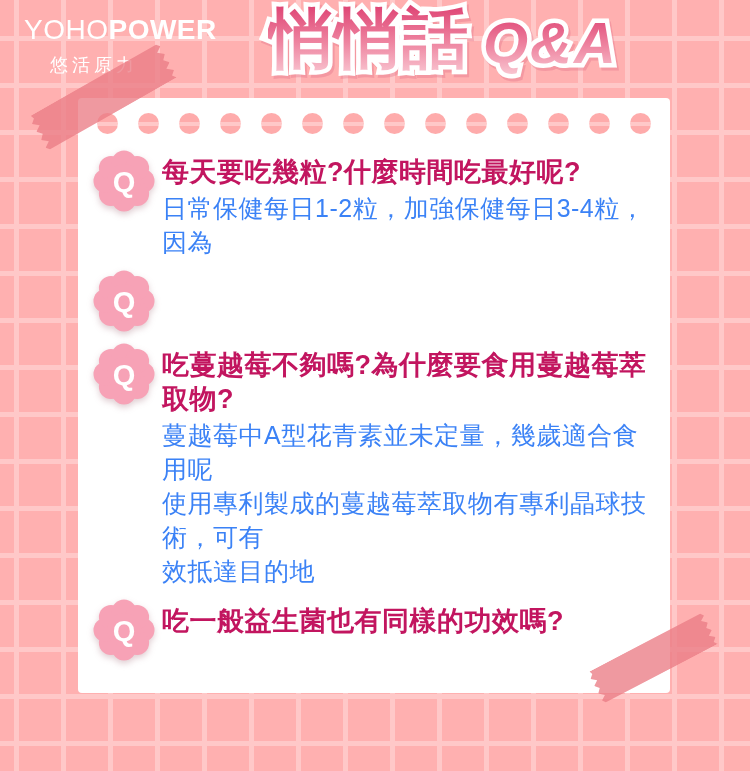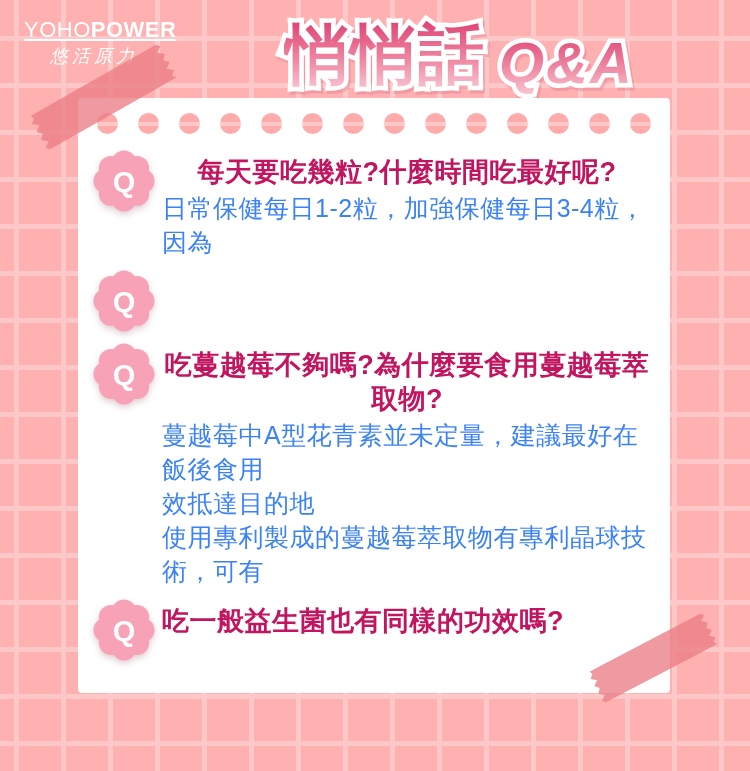--- a/index.html
+++ b/index.html
@@ -10,27 +10,27 @@
     background-color:#ffb0b0;
     background-image:
       linear-gradient(#ffc8c8 5px, rgba(255,200,200,0) 5px),
       linear-gradient(90deg, #ffc8c8 5px, rgba(255,200,200,0) 5px);
     background-size:47px 47px;
     background-position:14px 36px;
   }
 
   
   .brand{position:absolute;left:24px;top:18px;width:140px;text-align:center;color:#fff;}
-  .brand-en{font-size:22px;letter-spacing:.5px;line-height:24px;text-decoration:underline;}
+  .brand-en{font-size:28px;letter-spacing:.5px;line-height:24px;}
   .brand-en .bold{font-weight:bold;}
-  .brand-cn{font-size:18px;letter-spacing:4px;line-height:22px;margin-top:3px;font-style:italic;}
-
-  
-  .title{position:absolute;left:268px;top:22px;display:flex;align-items:center;
-         filter:drop-shadow(2px 3px 0 rgba(224,110,135,.35));white-space:nowrap;margin-left:16px;}
+  .brand-cn{font-size:18px;letter-spacing:4px;line-height:22px;margin-top:12px;}
+
+  
+  .title{position:absolute;left:268px;top:6px;display:flex;align-items:flex-start;
+         filter:drop-shadow(2px 3px 0 rgba(224,110,135,.35));white-space:nowrap;}
   .title-word{position:relative;display:inline-block;line-height:1;}
   .title-cn{font-family:"Liberation Serif","DejaVu Serif",serif;font-weight:bold;font-size:66px;letter-spacing:1px;}
   .title-en{font-family:"Liberation Sans","DejaVu Sans",sans-serif;font-weight:bold;font-style:italic;
             font-size:58px;margin-left:14px;transform:translateY(8px);letter-spacing:2px;}
   .layer-outline{position:absolute;left:0;top:0;color:#fff;-webkit-text-stroke:9px #fff;z-index:0;}
   .layer-fill{position:relative;z-index:1;color:#e9638c;}
   @supports (-webkit-background-clip: text){
     .layer-fill{
       background:linear-gradient(180deg,#dd3e70 0%,#ee84a0 55%,#f9c6d1 100%);
       -webkit-background-clip:text;background-clip:text;color:transparent;
@@ -52,21 +52,21 @@
   .tape-tl{left:28px;top:77px;width:150px;height:40px;transform:rotate(-30deg);}
   .tape-br{left:588px;top:640px;width:130px;height:36px;transform:rotate(-28deg);}
 
   
   .qa-list{position:absolute;left:15px;top:57px;right:18px;}
   .qa-item{display:flex;align-items:flex-start;margin-bottom:16px;}
   .flower-wrap{flex:0 0 62px;width:62px;height:62px;margin-top:-5px;
                filter:drop-shadow(0 3px 3px rgba(130,60,75,.25));}
   .flower-wrap svg{display:block;width:62px;height:62px;}
   .qa-text{margin-left:7px;}
-  .question{font-size:27px;line-height:34px;font-weight:bold;color:#c2155f;margin-bottom:2px;letter-spacing:.5px;text-align:center;}
+  .question{font-size:27px;line-height:34px;font-weight:bold;color:#c2155f;margin-bottom:2px;letter-spacing:.5px;}
   .answer-line{font-size:25px;line-height:34px;color:#3b82f6;font-weight:500;letter-spacing:.5px;}
 </style>
 </head>
 <body>
 
 <div class="stage">
 
   <div class="brand">
     <div class="brand-en"><span>YOHO</span><span class="bold">POWER</span></div>
     <div class="brand-cn">悠活原力</div>
@@ -158,23 +158,23 @@
                 <circle cx="18.6" cy="18.6" r="12.5"></circle>
               <circle cx="32" cy="13" r="12.5"></circle>
                 <circle cx="45.4" cy="18.6" r="12.5"></circle>
               <circle cx="32" cy="32" r="17.5"></circle>
             </g>
             <text x="32" y="33" text-anchor="middle" dominant-baseline="central" font-family="Liberation Sans, DejaVu Sans, sans-serif" font-size="30" font-weight="bold" fill="#ffffff">Q</text>
           </svg>
         </div>
         <div class="qa-text">
           <div class="question">吃蔓越莓不夠嗎?為什麼要食用蔓越莓萃取物?</div>
-          <div class="answer-line">蔓越莓中A型花青素並未定量，建議最好在飯後食用</div>
+          <div class="answer-line">蔓越莓中A型花青素並未定量，幾歲適合食用呢</div>
+          <div class="answer-line">使用專利製成的蔓越莓萃取物有專利晶球技術，可有</div>
           <div class="answer-line">效抵達目的地</div>
-          <div class="answer-line">使用專利製成的蔓越莓萃取物有專利晶球技術，可有</div>
         </div>
       </div>
 
       <div class="qa-item">
         <div class="flower-wrap">
           <svg viewBox="0 0 64 64" aria-hidden="true">
             <g fill="#f7a2b6">
               <circle cx="51" cy="32" r="12.5"></circle>
                 <circle cx="45.4" cy="45.4" r="12.5"></circle>
               <circle cx="32" cy="51" r="12.5"></circle>

